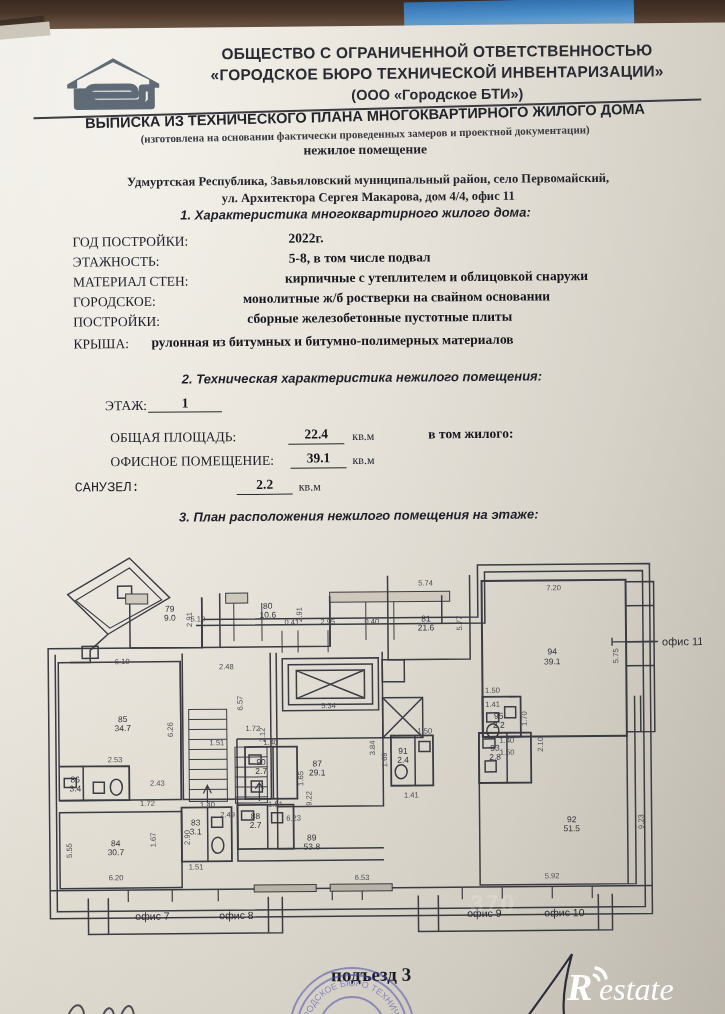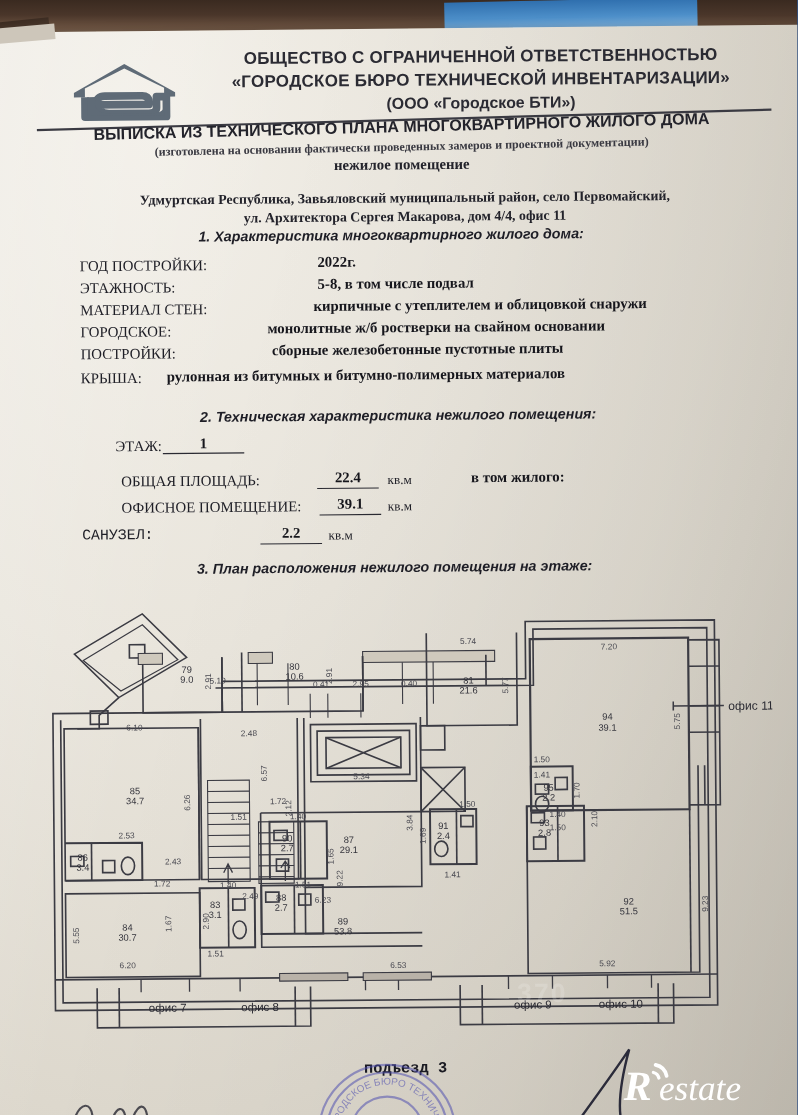--- a/index.html
+++ b/index.html
@@ -72,22 +72,22 @@
   
   .wm-cian{position:absolute;left:452px;top:806px;width:250px;height:110px;
     opacity:.13;color:#ffffff;}
   .wm-restate{position:absolute;left:565px;top:962px;width:160px;height:48px;}
   .wm-digits{position:absolute;left:470px;top:890px;font-family:"Liberation Sans",sans-serif;
     font-size:24px;font-weight:bold;color:#ffffff;opacity:.16;letter-spacing:2px;}
   .stamp{position:absolute;left:282px;top:960px;width:150px;height:150px;opacity:.62;}
   .sig{position:absolute;left:520px;top:950px;width:90px;height:70px;}
   .ink{position:absolute;left:58px;top:988px;width:160px;height:40px;opacity:.75;}
 
-  .podz{position:absolute;left:326px;top:964px;font-family:Liberation Mono, monospace;
-    font-weight:bold;font-size:14px;color:#1a1a22;}
+  .podz{position:absolute;left:326px;top:964px;font-family:Liberation Serif, serif;
+    font-weight:bold;font-size:19px;color:#1a1a22;}
 </style>
 </head>
 <body>
 
 <div id="shot">
 
   <div class="desk-top"></div>
   <div class="desk-blue"></div>
   <div class="desk-left"></div>
 

